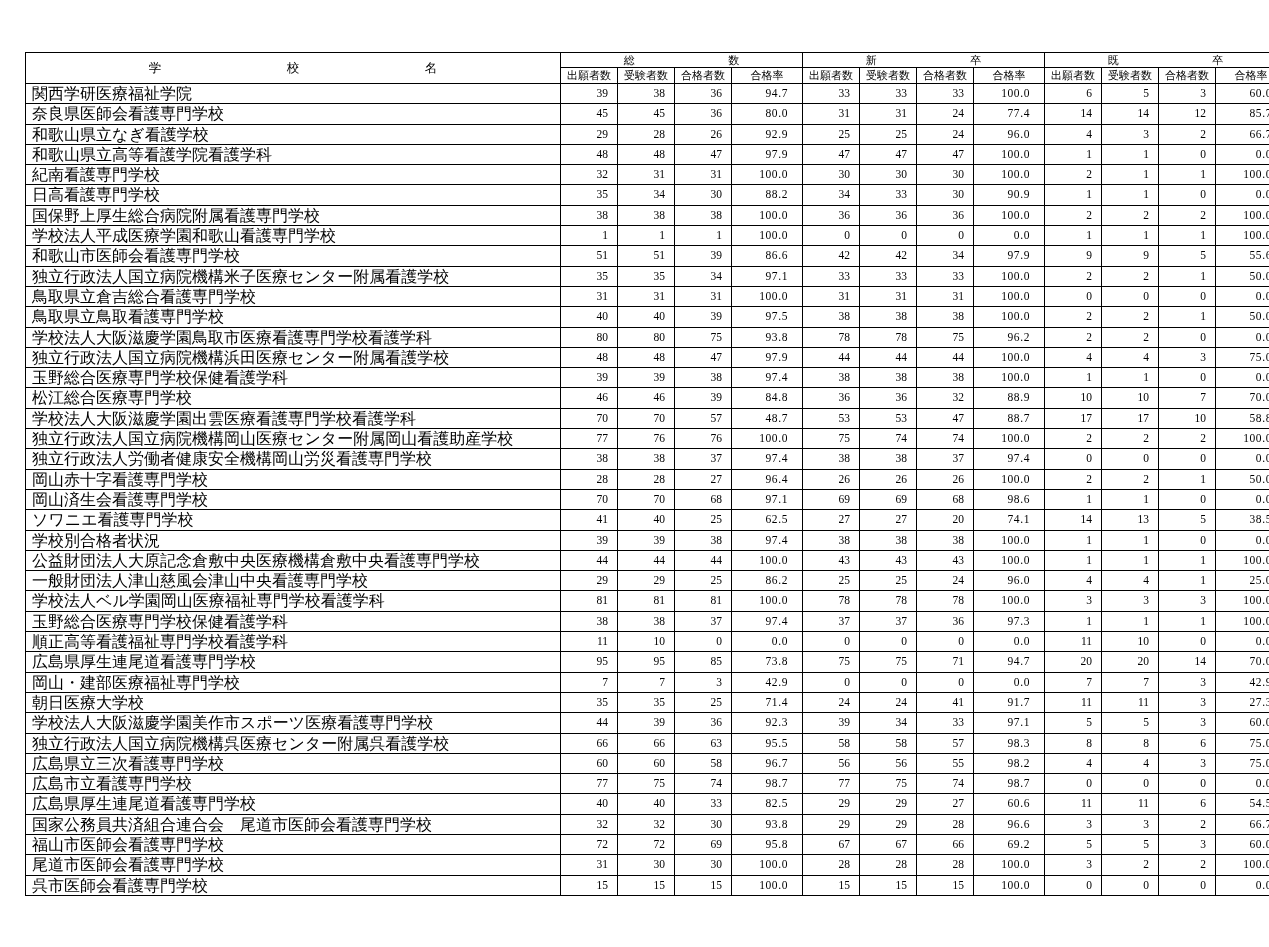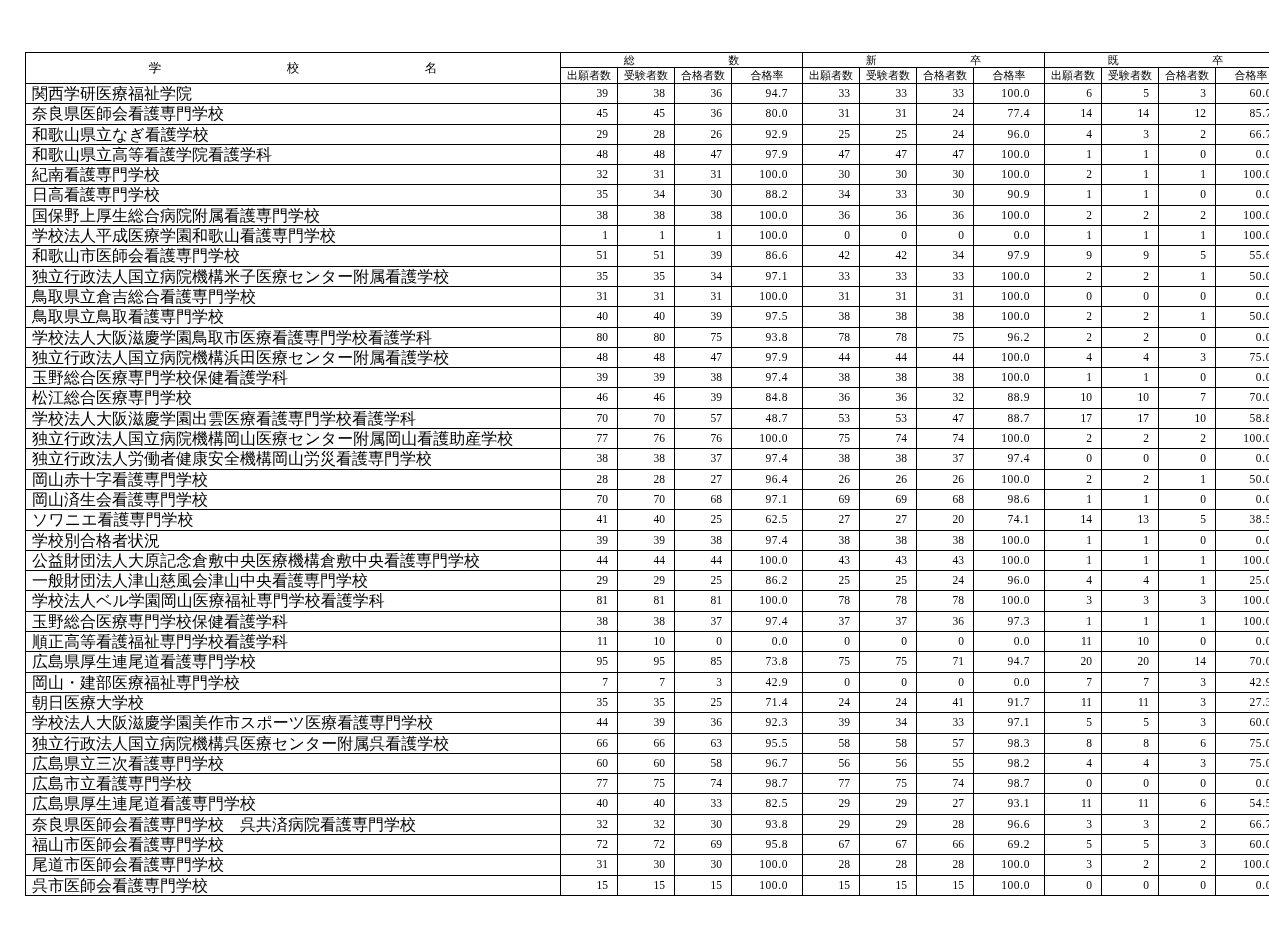--- a/index.html
+++ b/index.html
@@ -724,28 +724,28 @@
           </tr>
           <tr>
             <td class="name">広島県厚生連尾道看護専門学校</td>
             <td class="num sec-start">40</td>
             <td class="num">40</td>
             <td class="num">33</td>
             <td class="num rate">82.5</td>
             <td class="num sec-start">29</td>
             <td class="num">29</td>
             <td class="num">27</td>
-            <td class="num rate">93.1</td>
+            <td class="num rate">60.6</td>
             <td class="num sec-start">11</td>
             <td class="num">11</td>
             <td class="num">6</td>
             <td class="num rate">54.5</td>
           </tr>
           <tr>
-            <td class="name">奈良県医師会看護専門学校　呉共済病院看護専門学校</td>
+            <td class="name">国家公務員共済組合連合会　尾道市医師会看護専門学校</td>
             <td class="num sec-start">32</td>
             <td class="num">32</td>
             <td class="num">30</td>
             <td class="num rate">93.8</td>
             <td class="num sec-start">29</td>
             <td class="num">29</td>
             <td class="num">28</td>
             <td class="num rate">96.6</td>
             <td class="num sec-start">3</td>
             <td class="num">3</td>

